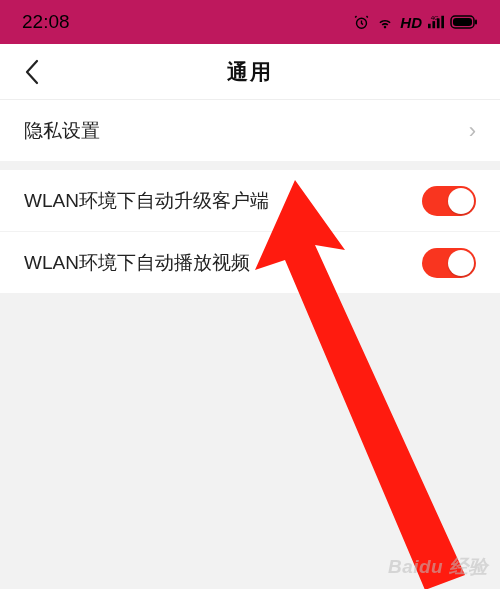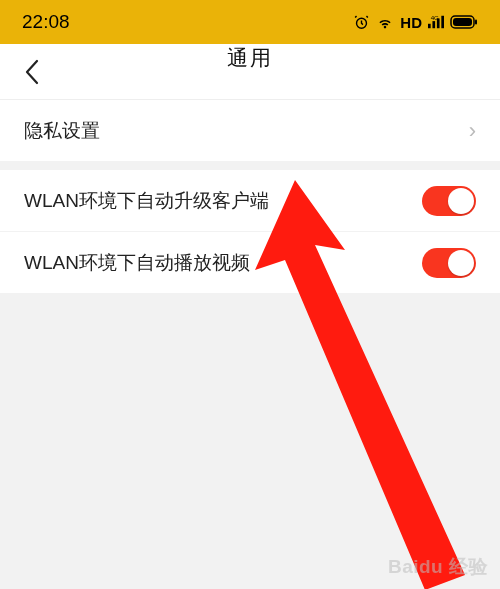--- a/index.html
+++ b/index.html
@@ -6,43 +6,45 @@
   body {
     width: 500px;
     height: 589px;
     background: #f2f2f2;
     font-family: -apple-system, "Helvetica Neue", Arial, sans-serif;
     position: relative;
     overflow: hidden;
   }
   .status-bar {
     height: 44px;
-    background: #eab308;
+    background: #be185d;
     display: flex;
     align-items: center;
     justify-content: space-between;
     padding: 0 22px;
     font-size: 19px;
     font-weight: 500;
     color: #000;
   }
   .status-right {
     display: flex;
     align-items: center;
     gap: 6px;
     font-size: 15px;
   }
   .status-right svg { display: block; }
   .nav-bar {
     height: 56px;
     background: #fff;
     display: flex;
+    align-items: center;
     justify-content: center;
     position: relative;
     border-bottom: 1px solid #eee;
+    font-weight: bold;
   }
   .back-btn {
     position: absolute;
     left: 18px;
     top: 50%;
     transform: translateY(-50%);
     width: 28px;
     height: 28px;
     display: flex;
     align-items: center;
@@ -95,20 +97,21 @@
   }
   .watermark {
     position: absolute;
     right: 12px;
     bottom: 10px;
     color: rgba(190,190,190,.55);
     font-size: 11px;
     text-align: center;
     line-height: 1.2;
     font-family: Arial, sans-serif;
+    font-style: italic;
   }
   .watermark .brand { font-size: 19px; font-weight: bold; letter-spacing: .5px; }
 </style>
 </head>
 <body>
 
 <div class="status-bar">
   <span>22:08</span>
   <div class="status-right">
     <span>
@@ -116,21 +119,21 @@
           <circle cx="12" cy="13" r="7"></circle>
           <path d="M12 9v4l2 2"></path>
           <path d="M5 3l-2 2M19 3l2 2"></path>
         </svg>
     </span>
     <span>
       <svg width="18" height="14" viewBox="0 0 24 18" fill="#000">
           <path d="M12 17.5c.9 0 1.7-.8 1.7-1.7s-.8-1.7-1.7-1.7-1.7.8-1.7 1.7.8 1.7 1.7 1.7zm-4.5-5.2l1.5 1.5c1.6-1.6 4.4-1.6 6 0l1.5-1.5c-2.5-2.5-6.5-2.5-9 0zm-3-3l1.5 1.5c3.3-3.3 8.7-3.3 12 0l1.5-1.5c-4.1-4.1-10.9-4.1-15 0z"></path>
         </svg>
     </span>
-    <span style="font-weight:600;">HD</span>
+    <span style="font-weight:600;font-style:italic;">HD</span>
     <span>
       <svg width="16" height="14" viewBox="0 0 18 14" fill="#000">
           <rect x="0" y="9" width="3" height="5"></rect>
           <rect x="5" y="6" width="3" height="8"></rect>
           <rect x="10" y="3" width="3" height="11"></rect>
           <rect x="15" y="0" width="3" height="14"></rect>
           <text x="3" y="5" font-size="7" fill="#000">4G</text>
         </svg>
     </span>
     <span>

